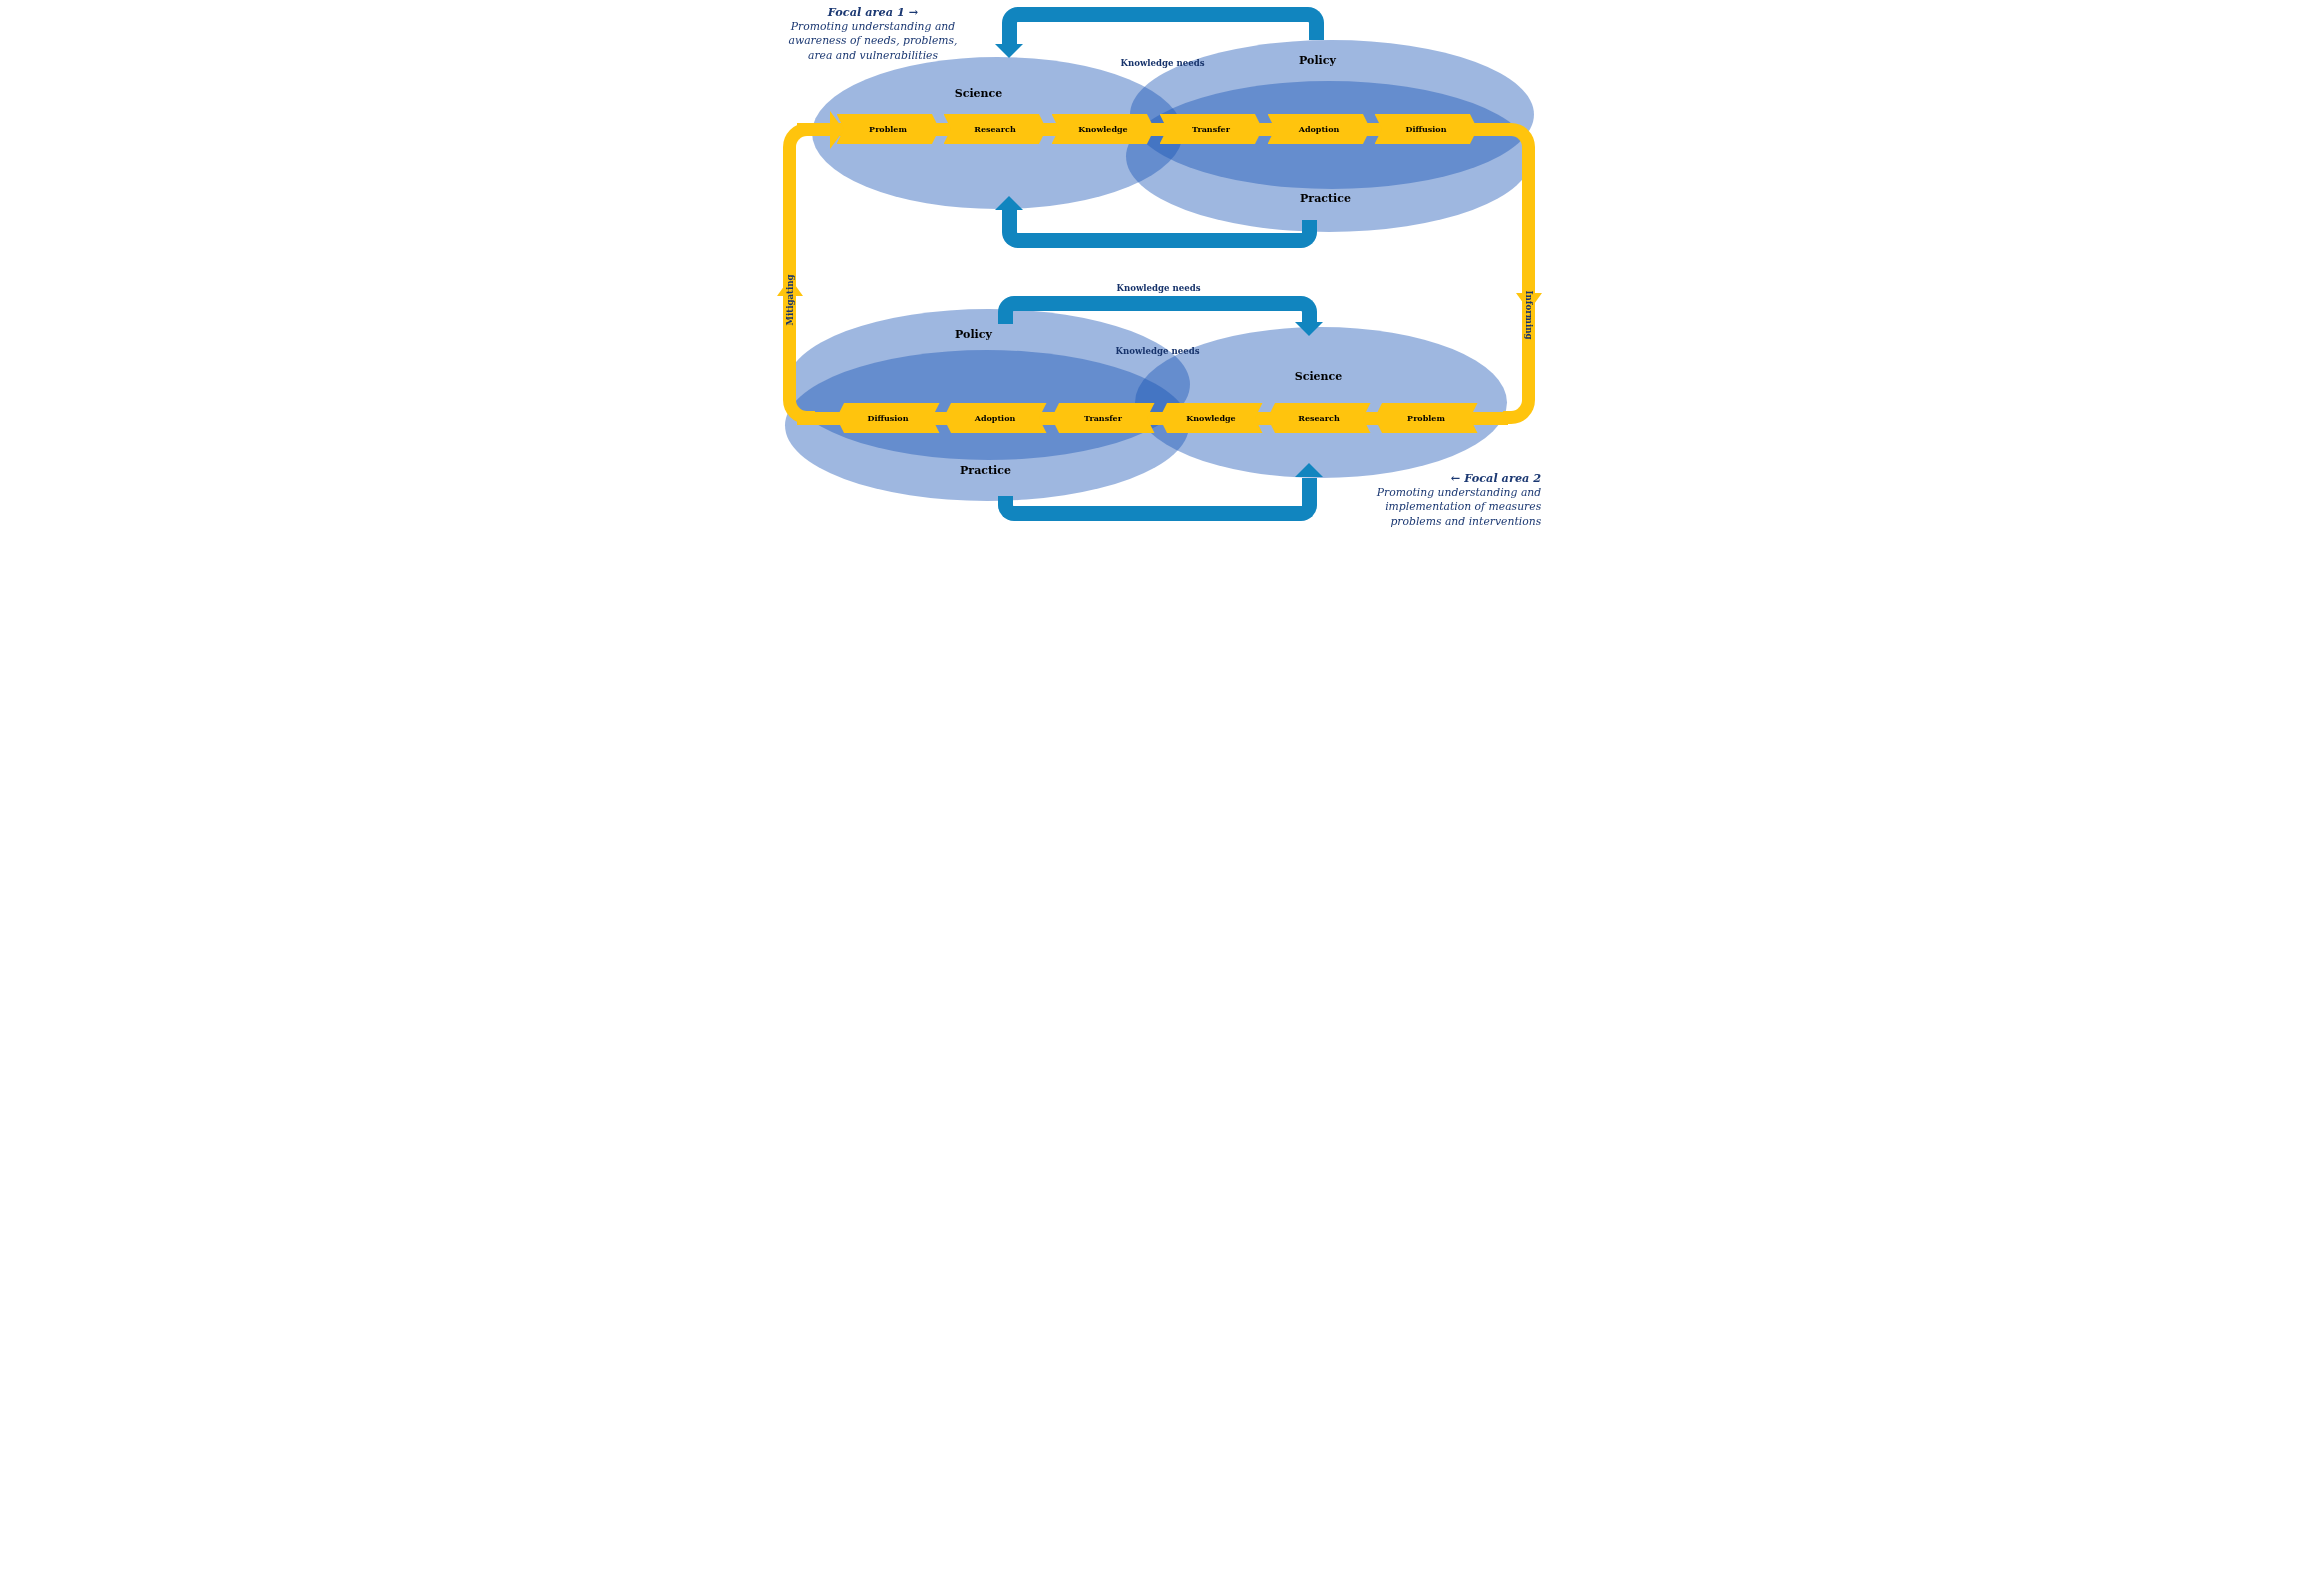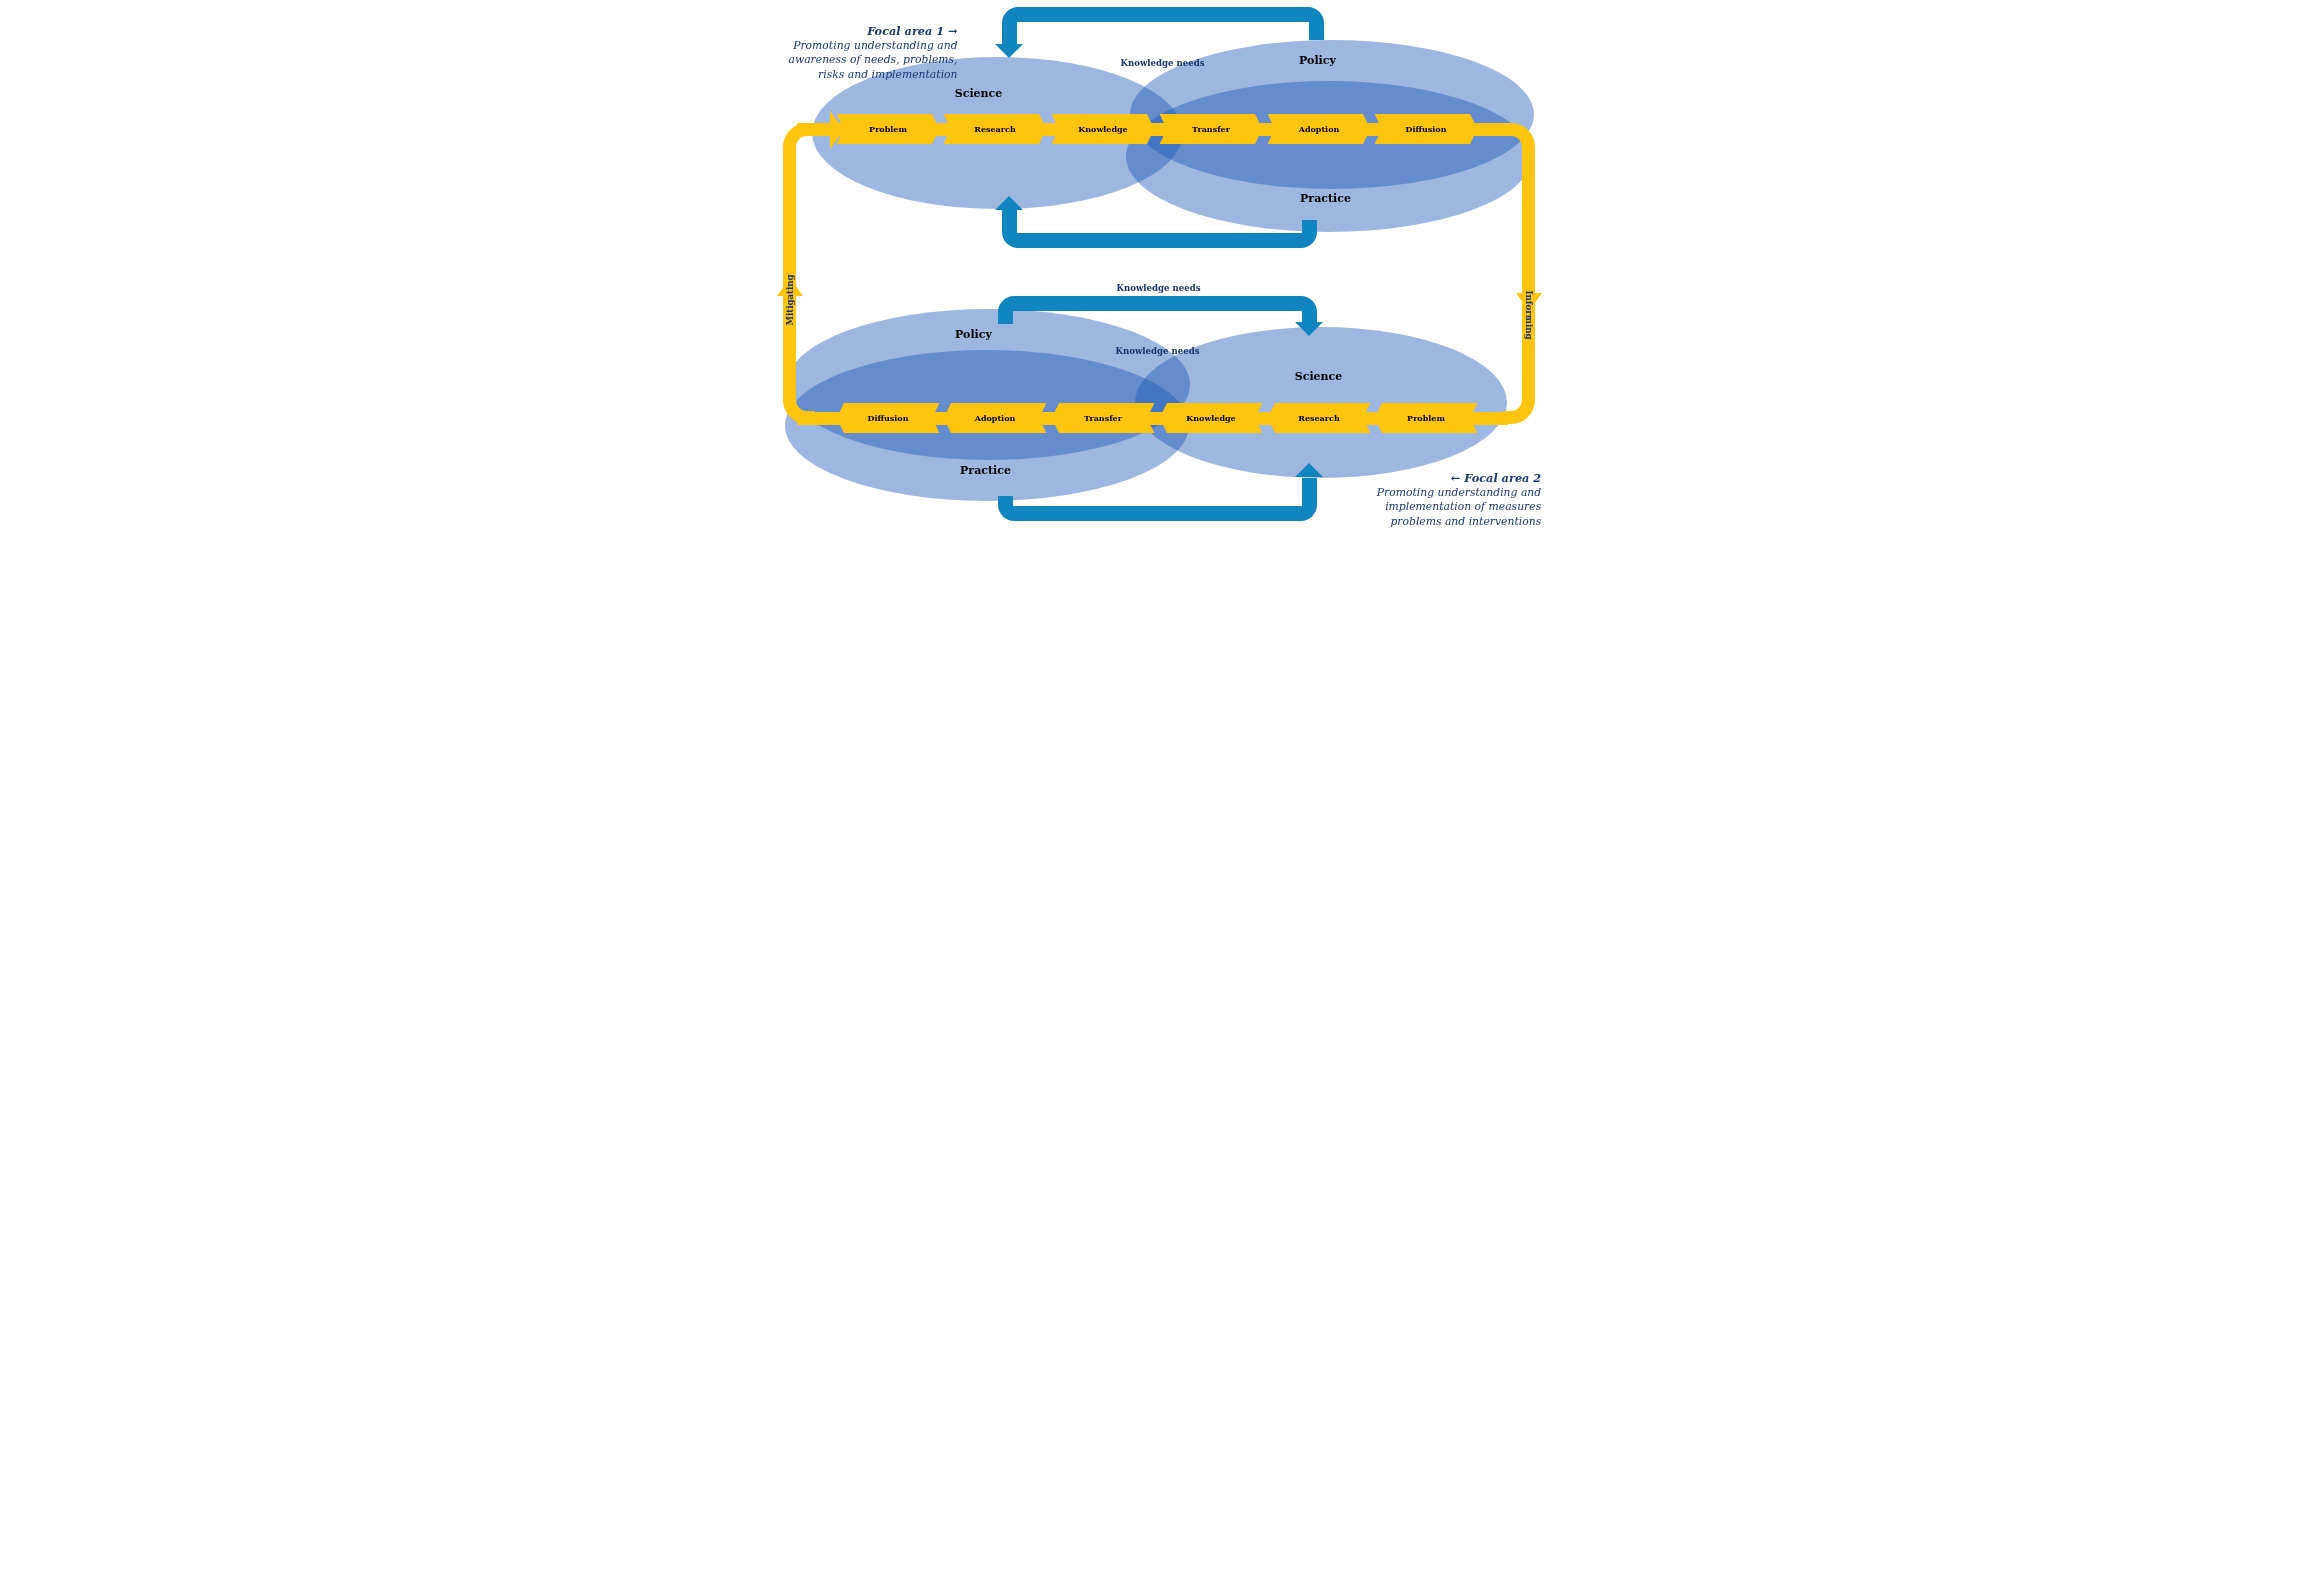--- a/index.html
+++ b/index.html
@@ -95,21 +95,21 @@
   .bl1{left:390px;top:14.5px;}
   .bl2{left:386px;top:240px;}
   .bl3{left:385px;top:303px;}
   .bl4{left:385px;top:513px;}
   
   .focal{
     position:absolute;z-index:6;
     font-style:italic;font-size:10.8px;line-height:14.5px;color:#1B3872;
   }
   .focal .ftitle{font-weight:bold;font-size:11.3px;}
-  .focal-1{left:16px;top:24px;text-align:right;}
+  .focal-1{left:16px;top:5px;text-align:center;}
   .focal-2{right:4.3px;top:471px;text-align:right;}
 </style>
 </head>
 <body>
 
 <div class="stage">
 
   <div class="ellipse el-sci-t"></div>
   <div class="ellipse el-pol-t"></div>
   <div class="ellipse el-pra-t"></div>
@@ -193,21 +193,21 @@
       <span>Research</span>
     </div>
   <div class="chev chev-l row-b c6">
       <span>Problem</span>
     </div>
 
   <div class="focal focal-1">
     <div class="ftitle">Focal area 1 →</div>
     <div>Promoting understanding and</div>
     <div>awareness of needs, problems,</div>
-    <div>risks and implementation</div>
+    <div>area and vulnerabilities</div>
   </div>
   <div class="focal focal-2">
     <div class="ftitle">← Focal area 2</div>
     <div>Promoting understanding and</div>
     <div>implementation of measures</div>
     <div>problems and interventions</div>
   </div>
 
 </div>
 

